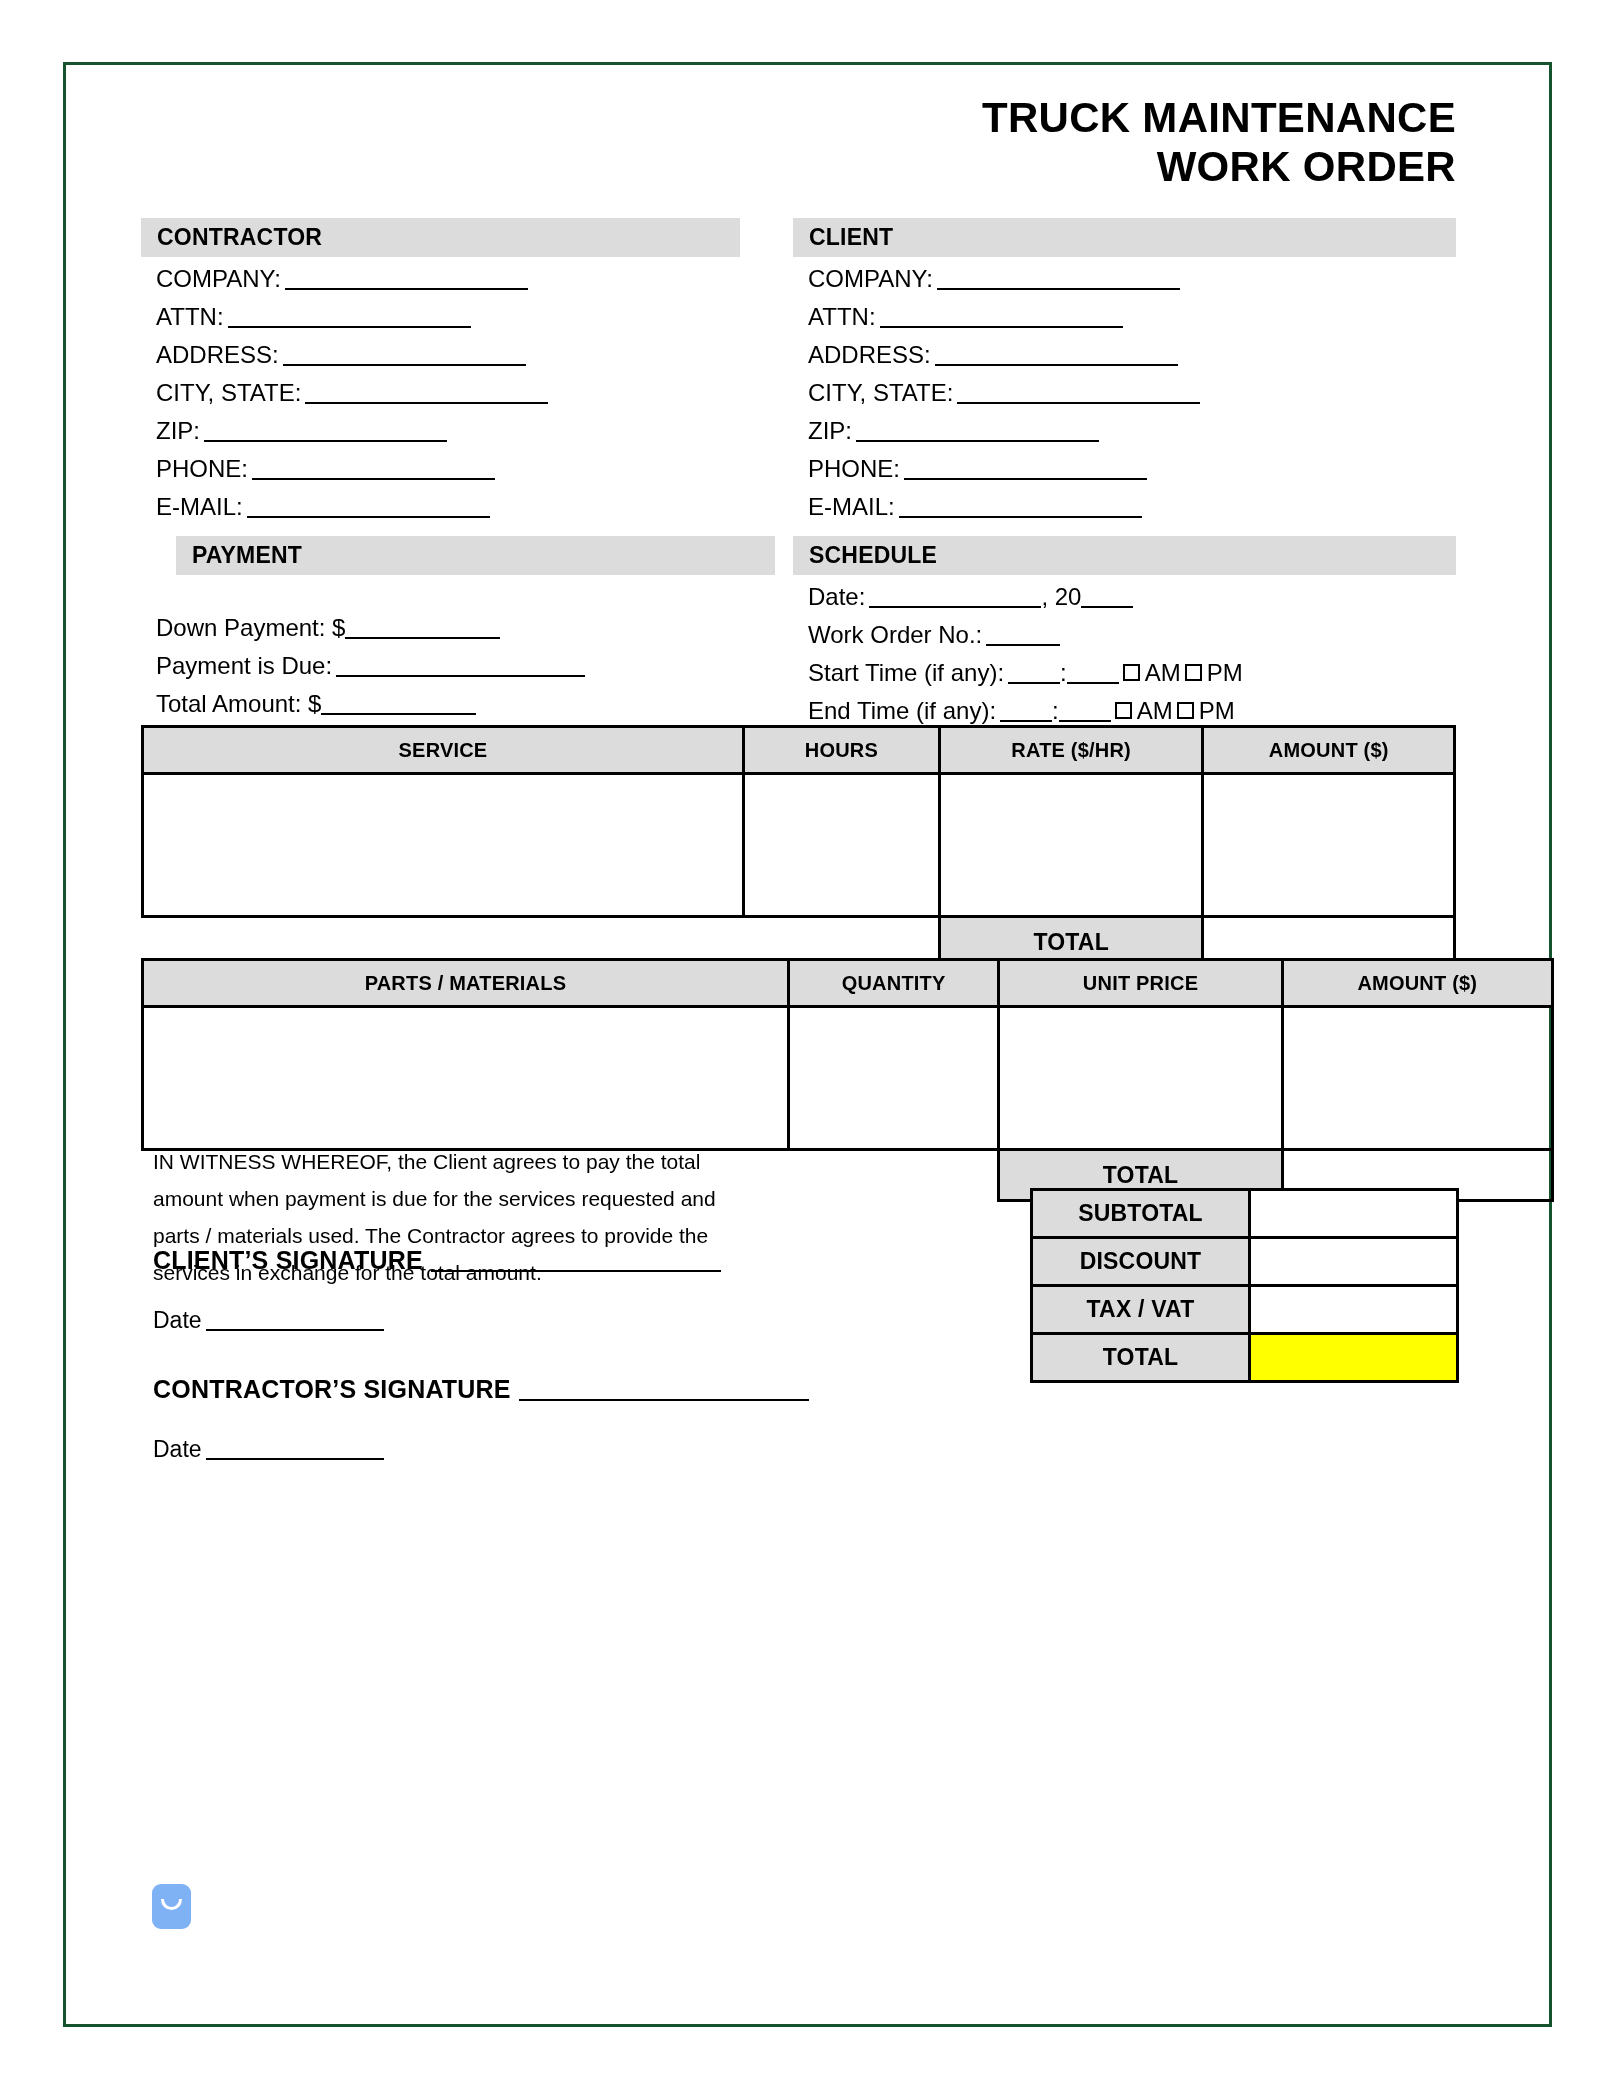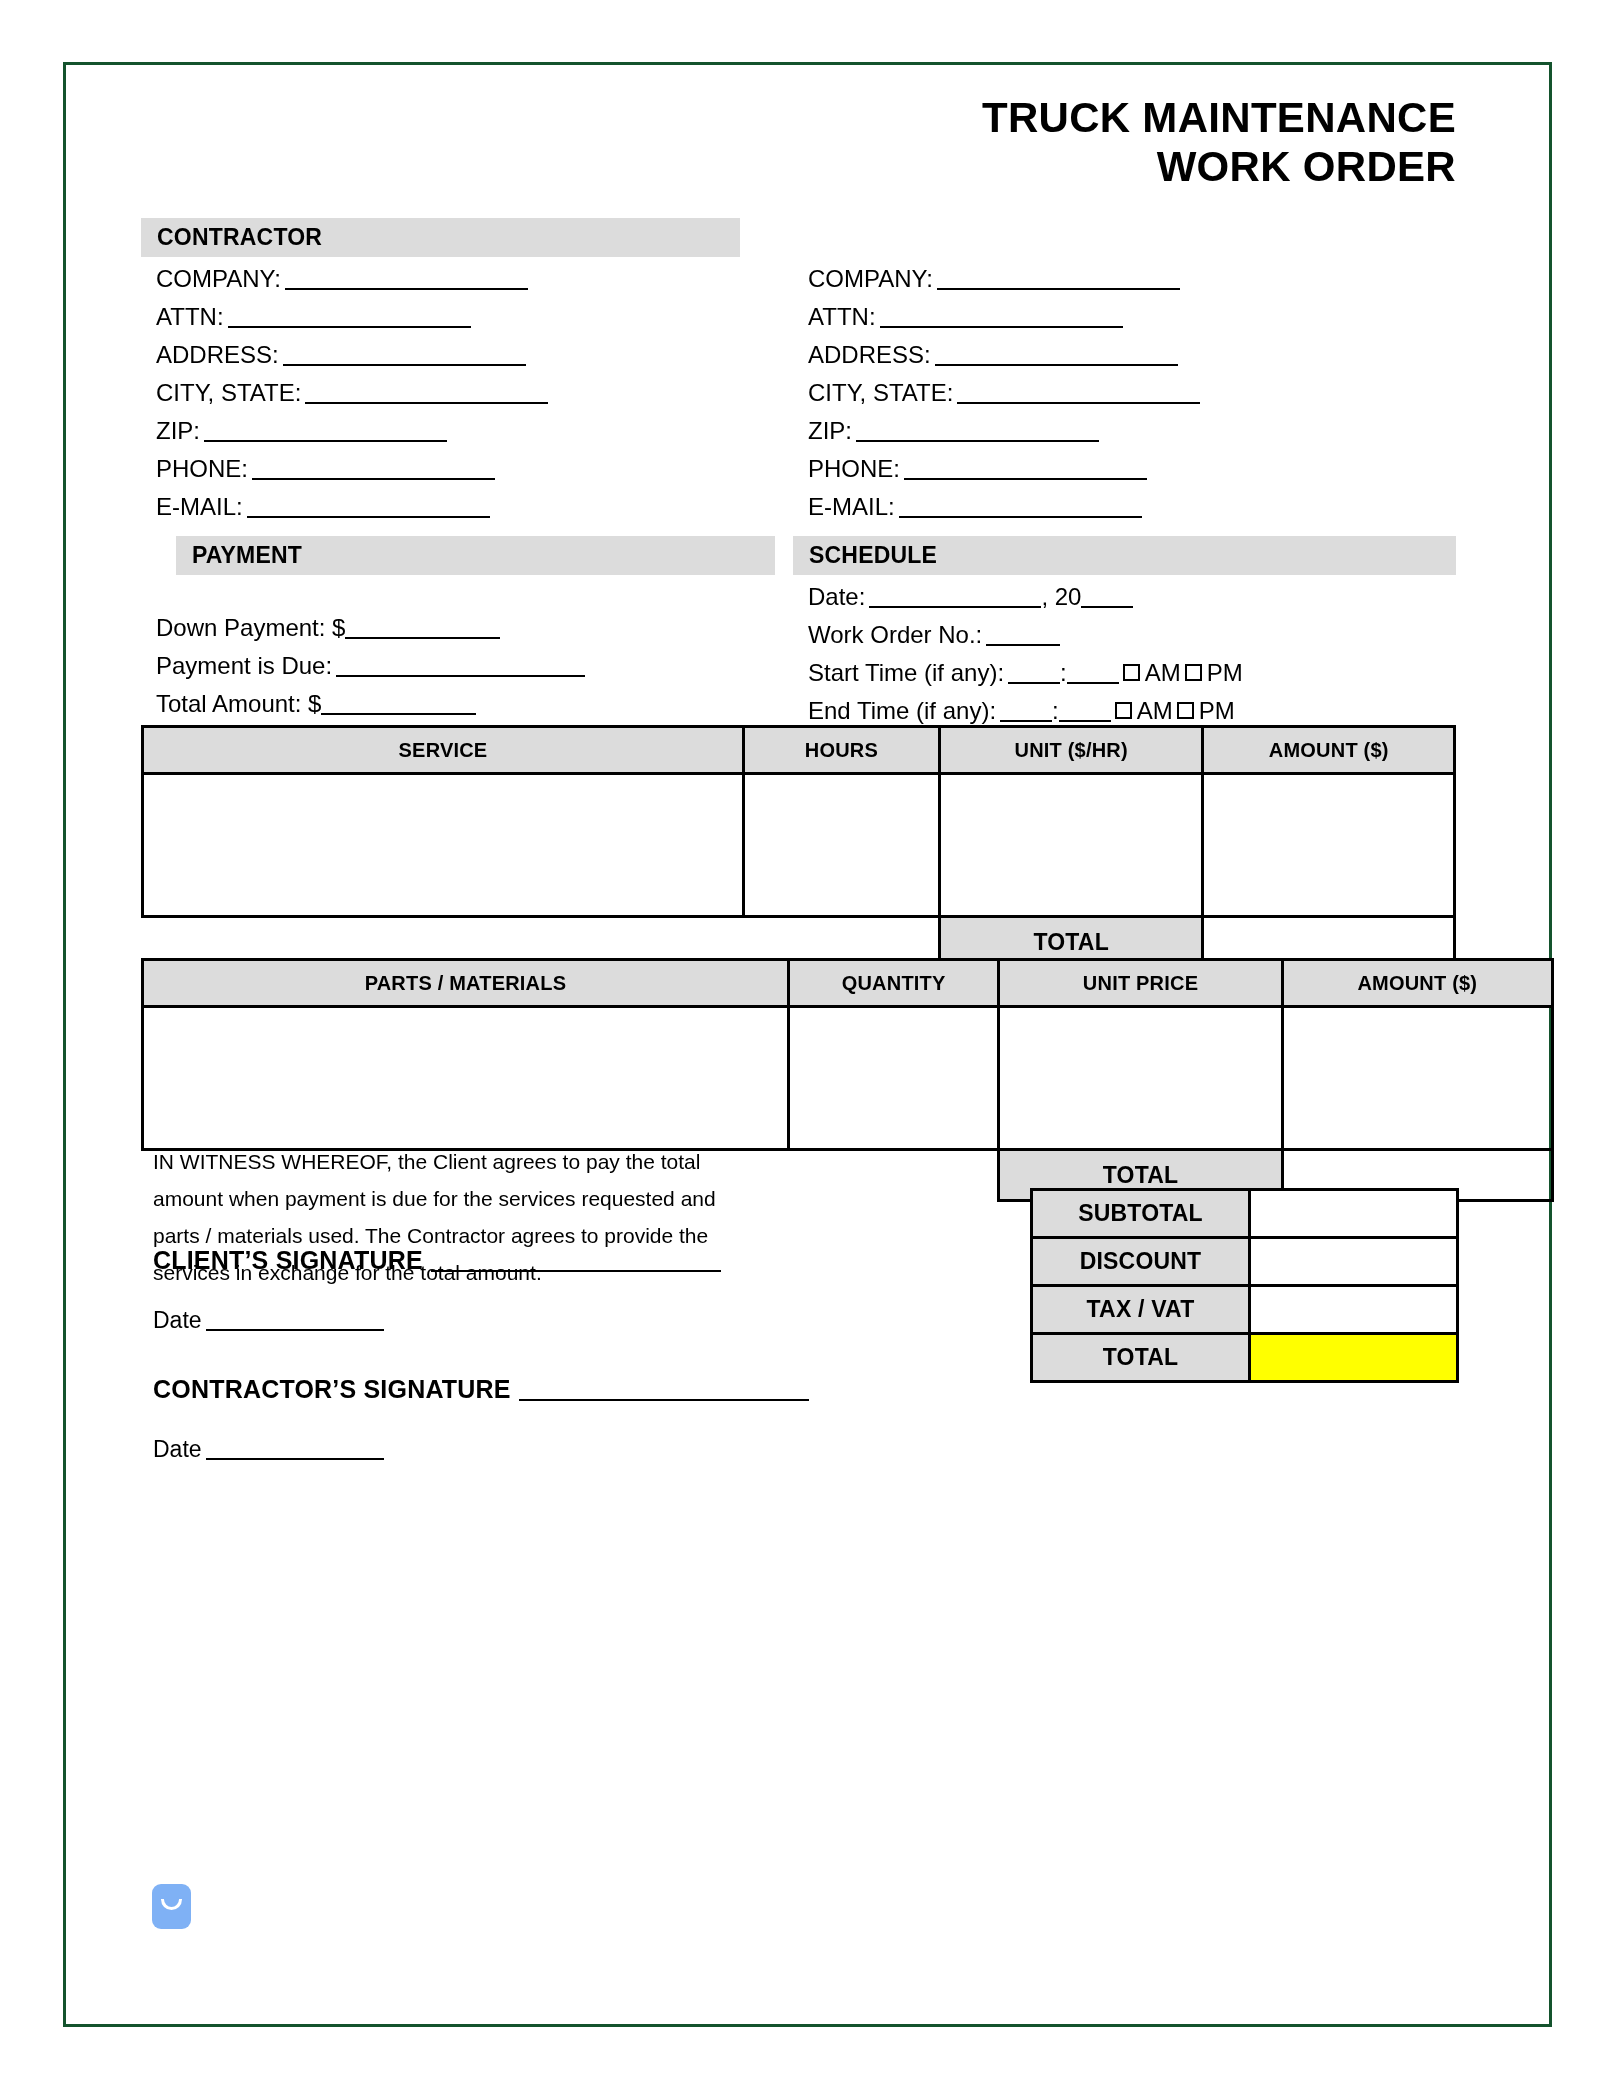--- a/index.html
+++ b/index.html
@@ -222,20 +222,21 @@
         <span class="lbl">ZIP:</span><span class="rule" style="width:243px;"></span>
       </div>
       <div class="frow">
         <span class="lbl">PHONE:</span><span class="rule" style="width:243px;"></span>
       </div>
       <div class="frow">
         <span class="lbl">E-MAIL:</span><span class="rule" style="width:243px;"></span>
       </div>
     </div>
 
+    <div class="sec-head" style="left:652px; top:153px; width:663px;">CLIENT</div>
 
     <div class="fields" style="left:652px; top:195px; width:663px;">
       <div class="frow">
         <span class="lbl">COMPANY:</span><span class="rule" style="width:243px;"></span>
       </div>
       <div class="frow">
         <span class="lbl">ATTN:</span><span class="rule" style="width:243px;"></span>
       </div>
       <div class="frow">
         <span class="lbl">ADDRESS:</span><span class="rule" style="width:243px;"></span>
@@ -292,21 +293,21 @@
       <colgroup>
         <col style="width:497px;">
         <col style="width:162px;">
         <col style="width:218px;">
         <col style="width:208px;">
       </colgroup>
       <thead>
         <tr>
           <th>SERVICE</th>
           <th>HOURS</th>
-          <th>UNIT ($/HR)</th>
+          <th>RATE ($/HR)</th>
           <th>AMOUNT ($)</th>
         </tr>
       </thead>
       <tbody>
         <tr>
           <td class="body-cell"></td>
           <td class="body-cell"></td>
           <td class="body-cell"></td>
           <td class="body-cell"></td>
         </tr>

